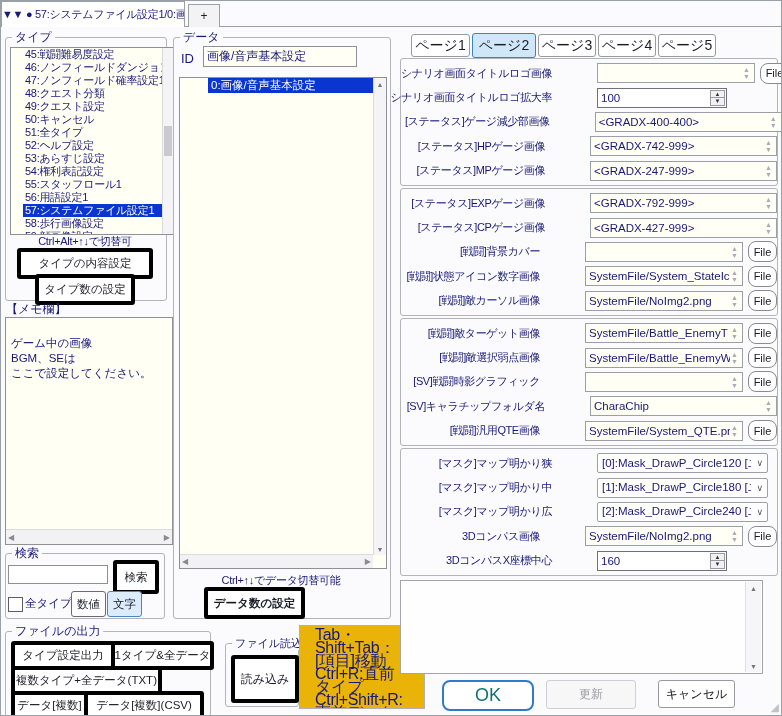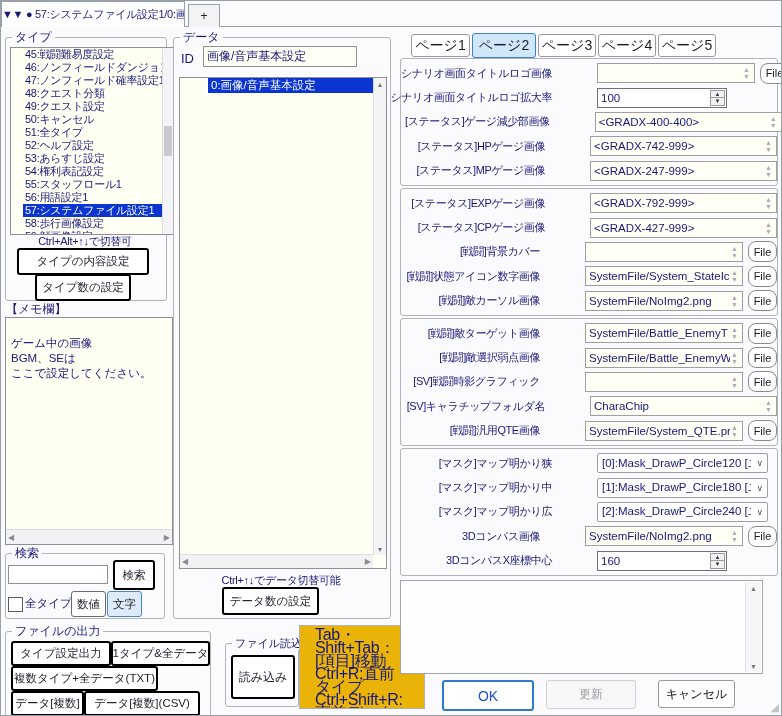--- a/index.html
+++ b/index.html
@@ -11,21 +11,21 @@
   .wintab{position:absolute;left:0;top:0;width:182px;height:25px;background:#fff;
           border:1px solid #9aa0a8;border-bottom:none;display:flex;align-items:center;
           font-size:11px;letter-spacing:-0.3px;white-space:nowrap;overflow:hidden;z-index:2;}
   .plustab{position:absolute;left:187px;top:3px;width:30px;height:22px;background:#f3f3f5;
            border:1px solid #9aa0a8;border-bottom:none;display:flex;align-items:center;justify-content:center;
            font-size:12px;color:#222;}
   
   .gbox{position:absolute;border:1px solid #b3b3ba;border-radius:3px;}
   .glabel{position:absolute;top:-8px;left:6px;background:#fbfbfd;padding:0 3px;font-size:12px;line-height:14px;white-space:nowrap;}
   
-  .btn{position:absolute;border:2px solid #000000;border-radius:3px;background:#fff;color:#1c1c28;
+  .btn{position:absolute;border:4px solid #000000;border-radius:3px;background:#fff;color:#1c1c28;
        display:flex;align-items:center;justify-content:center;font-size:11.5px;white-space:nowrap;overflow:hidden;}
   
   .listbox{position:absolute;border:1px solid #8f8f96;background:#fffff4;overflow:hidden;padding-left:12px;}
   .litem{height:13px;line-height:13px;font-size:11px;letter-spacing:-0.3px;padding-left:2px;white-space:nowrap;overflow:hidden;color:#181878;}
   .litem.sel{background:#0a35d0;color:#fff;}
   .vsb{position:absolute;top:0;right:0;bottom:0;width:10px;background:#f4f4f6;border-left:1px solid #dcdce0;}
   .vthumb{position:absolute;left:1px;right:1px;background:#c9c9cf;}
   .hint{position:absolute;text-align:center;font-size:11px;letter-spacing:-0.3px;color:#181878;white-space:nowrap;}
   .memobox{position:absolute;border:1px solid #8f8f96;background:#fffff4;font-size:11.5px;line-height:15px;
            padding:3px 5px;white-space:pre-line;overflow:hidden;}
@@ -68,22 +68,22 @@
   .spinbtns .sb{flex:1;border:1px solid #9a9aa0;background:#f1f1f3;display:flex;align-items:center;justify-content:center;
                 font-size:6px;color:#333;line-height:6px;}
   .spinbtns .sb:first-child{border-bottom:none;}
   .combo{width:171px;height:20px;border:1px solid #9aa0a6;border-radius:2px;background:#fff;display:flex;
          align-items:center;justify-content:space-between;padding:0 4px;box-sizing:border-box;}
   .combo .tval{width:calc(100% - 12px);padding-left:0;}
   .chev{font-size:9px;color:#555;}
   .bigbox{position:absolute;left:399px;top:579px;width:361px;height:92px;border:1px solid #a4a4aa;background:#fefefe;}
   .vsb3{position:absolute;top:1px;right:1px;bottom:1px;width:15px;background:#f6f6f8;border-left:1px solid #e0e0e4;}
   
-  .okbtn{position:absolute;left:441px;top:679px;width:88px;height:27px;border:2px solid #2e7cc9;border-radius:3px;
-         background:#fff;color:#1d4ed8;display:flex;align-items:center;justify-content:center;font-size:14px;}
+  .okbtn{position:absolute;left:441px;top:679px;width:88px;height:27px;border:2px solid #2e7cc9;border-radius:8px;
+         background:#fff;color:#0f766e;display:flex;align-items:center;justify-content:center;font-size:18px;}
   .updbtn{position:absolute;left:545px;top:679px;width:88px;height:27px;border:1px solid #cfcfd4;border-radius:3px;
           background:#f7f7f8;color:#9a9aa2;display:flex;align-items:center;justify-content:center;font-size:12px;}
   .cxbtn{position:absolute;left:657px;top:679px;width:75px;height:26px;border:1px solid #9898a0;border-radius:3px;
          background:#fff;color:#16161e;display:flex;align-items:center;justify-content:center;font-size:12px;}
   .grip{position:absolute;right:2px;bottom:1px;font-size:11px;color:#c2c2c8;}
   
   .ob1{left:10px;top:640px;width:96px;height:21px;}
   .ob2{left:110px;top:640px;width:95px;height:21px;}
   .ob3{left:10px;top:665px;width:143px;height:21px;}
   .ob4{left:10px;top:690px;width:69px;height:21px;}
@@ -175,21 +175,21 @@
     <div class="vsb2">
       <span class="sbarr" style="top:0;">▲</span>
       <span class="sbarr" style="bottom:0;">▼</span>
     </div>
     <div class="hsb" style="right:13px;height:13px;">
       <span class="sidearrow">◀</span>
       <span class="sidearrow">▶</span>
     </div>
   </div>
   <div class="hint" style="left:172px;top:572px;width:216px;">Ctrl+↑↓でデータ切替可能</div>
-  <div class="btn" style="left:221px;top:586px;width:93px;height:24px;">データ数の設定</div>
+  <div class="btn" style="left:203px;top:586px;width:93px;height:24px;font-weight:bold;">データ数の設定</div>
 
   <div class="gbox" style="left:224px;top:642px;width:72px;height:62px;">
     <span class="glabel" style="font-size:11px;">ファイル読込</span>
   </div>
   <div class="btn" style="left:230px;top:654px;width:60px;height:40px;font-size:12px;">読み込み</div>
 
   <div class="notebox" style="left:298px;top:624px;width:94px;height:78px;">Tab・Shift+Tab： [項目]移動
 Ctrl+R:直前タイプ
 Ctrl+Shift+R:
   直前データ</div>

